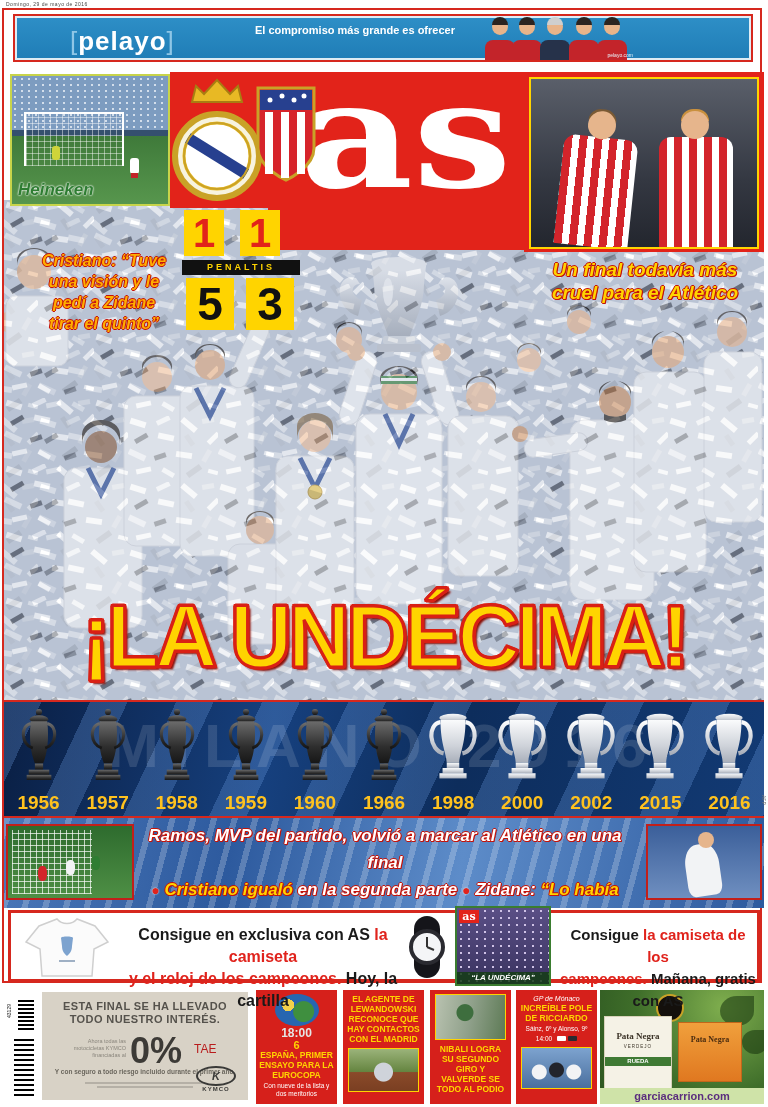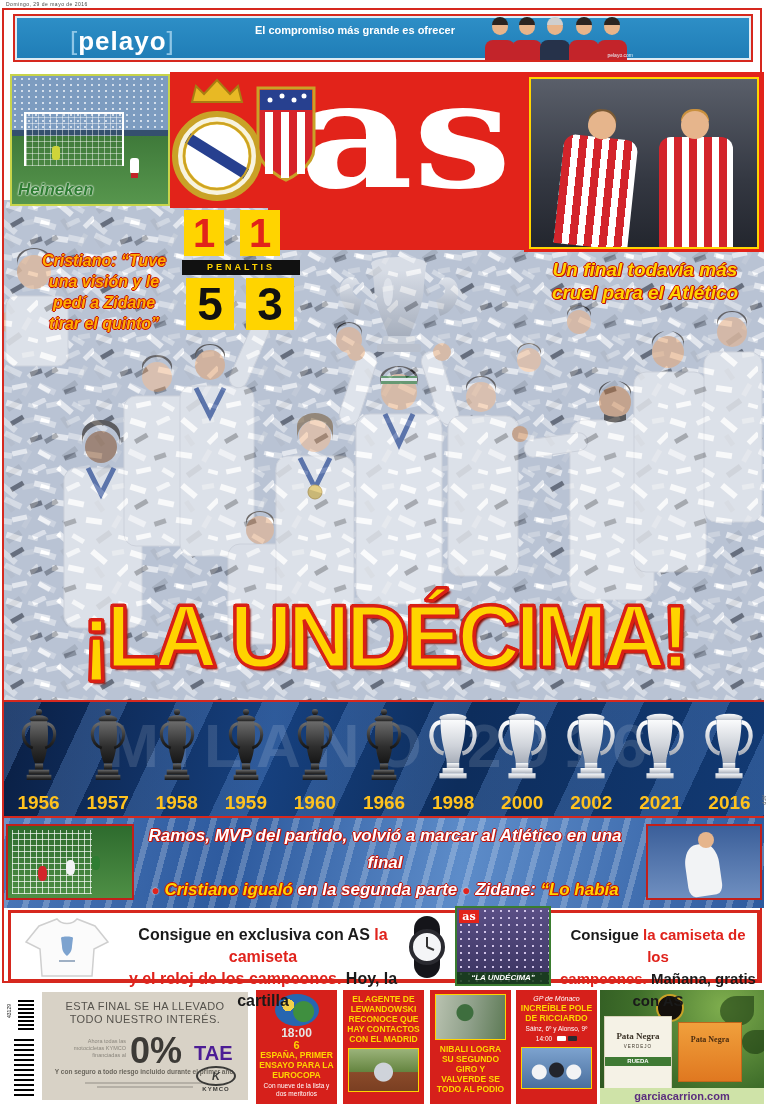--- a/index.html
+++ b/index.html
@@ -132,25 +132,25 @@
                     color:#1a1a1a;text-align:center;}
 
   
   .barcode{left:10px;top:1000px;width:26px;height:96px;}
   .barcode .num{position:absolute;left:-8px;top:8px;font-size:5px;color:#222;transform:rotate(-90deg);}
   .barcode .bars1{position:absolute;left:8px;top:0;width:16px;height:30px;
                   background:repeating-linear-gradient(0deg,#000 0 2px,#fff 2px 4px);}
   .barcode .bars2{position:absolute;left:4px;top:38px;width:20px;height:58px;
                   background:repeating-linear-gradient(0deg,#000 0 2px,#fff 2px 5px);}
   .kymco{left:42px;top:992px;width:206px;height:108px;background:#d8d2c6;color:#55524c;text-align:center;}
-  .ky-head{margin-top:8px;font-weight:normal;font-size:11px;letter-spacing:.4px;line-height:13px;}
+  .ky-head{margin-top:8px;font-weight:bold;font-size:11px;letter-spacing:.4px;line-height:13px;}
   .ky-row{position:relative;margin-top:4px;height:38px;}
   .ky-small{position:absolute;left:14px;top:8px;width:70px;font-size:5.5px;color:#8a867d;line-height:7px;text-align:right;}
   .ky-big{position:absolute;left:88px;top:0;font-size:36px;font-weight:bold;color:#3c3a36;}
-  .ky-unit{position:absolute;left:152px;top:12px;font-size:20px;font-weight:bold;color:#4c1d95;}
+  .ky-unit{position:absolute;left:152px;top:12px;font-size:12px;font-weight:normal;color:#b91c1c;}
   .ky-note{font-size:6.5px;font-weight:bold;color:#6b675e;line-height:8px;}
   .ky-fine{margin:6px auto 0;width:120px;height:2px;background:#b5b0a6;}
   .ky-fine2{margin:2px auto 0;width:96px;height:2px;background:#b5b0a6;}
   .ky-logo{position:absolute;right:12px;bottom:8px;text-align:center;}
   .ky-oval{width:36px;height:16px;border:2px solid #3a3a38;border-radius:50%;font-weight:bold;font-style:italic;
            font-size:11px;line-height:16px;color:#3a3a38;}
   .ky-brand{font-size:6px;font-weight:bold;letter-spacing:1px;color:#3a3a38;}
 
   .nbox{top:990px;width:81px;height:114px;background:#d6201b;box-sizing:border-box;padding:4px 3px;text-align:center;}
   .nb-title{color:#ffd400;font-weight:bold;font-size:8.5px;line-height:10px;}
@@ -536,21 +536,21 @@
     <div class="years">
       <div class="cell">1956</div>
       <div class="cell">1957</div>
       <div class="cell">1958</div>
       <div class="cell">1959</div>
       <div class="cell">1960</div>
       <div class="cell">1966</div>
       <div class="cell">1998</div>
       <div class="cell">2000</div>
       <div class="cell">2002</div>
-      <div class="cell">2021</div>
+      <div class="cell">2015</div>
       <div class="cell">2016</div>
     </div>
   </div>
 
   <div class="abs subhead">
     <div class="streaks"></div>
     <div class="sh-photo-left">
       <div class="sh-net"></div>
       <div class="sh-dot" style="left:58px;top:34px;width:9px;height:15px;background:#f2f3f5;"></div>
       <div class="sh-dot" style="left:30px;top:40px;width:9px;height:15px;background:#d3242b;"></div>

